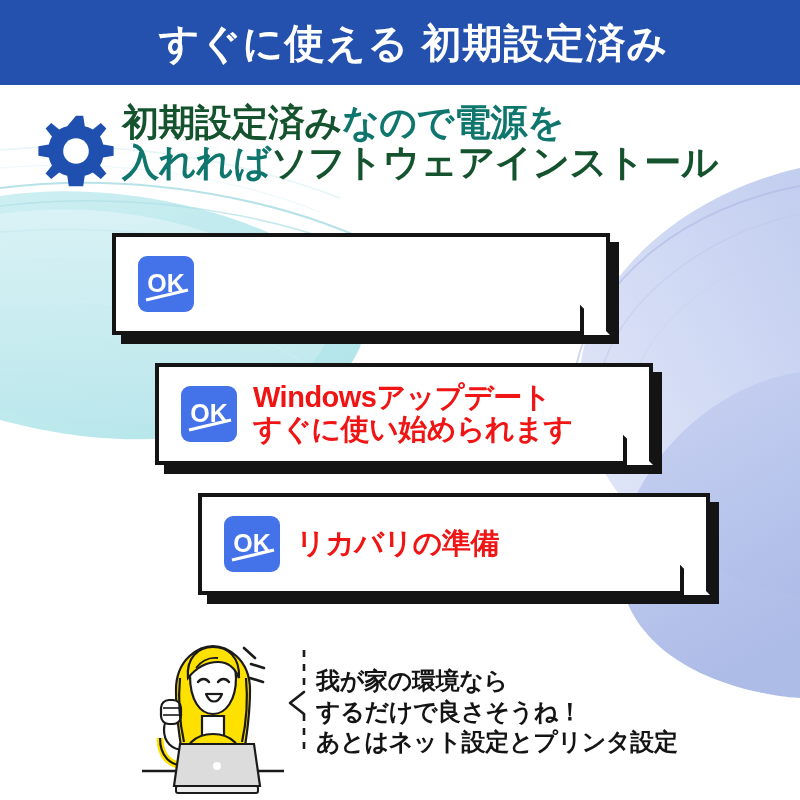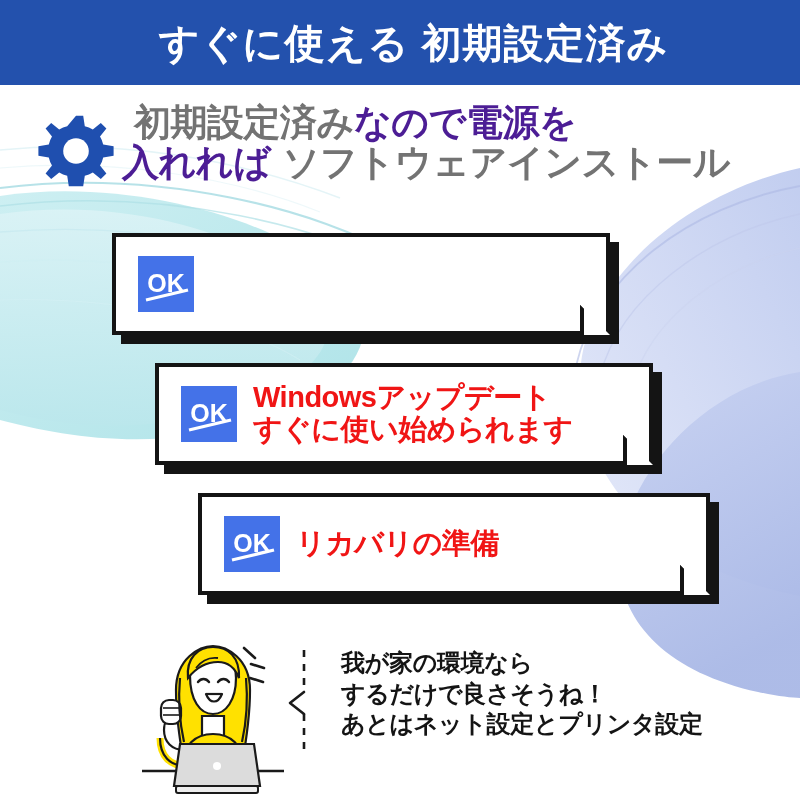--- a/index.html
+++ b/index.html
@@ -70,22 +70,22 @@
   #headline-text {
     margin-left: 86px;
     line-height: 1.08;
   }
   .headline-line {
     font-size: 37px;
     font-weight: bold;
     white-space: nowrap;
     letter-spacing: -0.5px;
   }
-  .hl-blue { color: #737373; margin-left: 12px; }
-  .hl-black { color: #4c1d95; }
+  .hl-blue { color: #14532d; }
+  .hl-black { color: #0f766e; }
 
   
   .ok-box {
     position: absolute;
     z-index: 7;
     height: 102px;
   }
   .ok-box-shadow {
     position: absolute;
     left: 9px;
@@ -119,20 +119,21 @@
     z-index: 3;
   }
   .ok-badge {
     flex: 0 0 auto;
     width: 56px;
     height: 56px;
     margin-left: 22px;
     margin-right: 16px;
     background: #4472E8;
     position: relative;
+    border-radius: 9px;
   }
   .ok-box-text {
     line-height: 1.1;
     white-space: nowrap;
   }
   .ok-line {
     color: #F01515;
     font-size: 29px;
     font-weight: bold;
     letter-spacing: -0.5px;
@@ -146,22 +147,21 @@
     width: 150px;
     height: 160px;
     z-index: 8;
   }
   #speech-wrap {
     position: absolute;
     left: 286px;
     top: 648px;
     z-index: 8;
     display: flex;
-    align-items: flex-start;
-    gap: 25px;
+    align-items: flex-end;
   }
   #speech-bracket {
     flex: 0 0 auto;
     width: 22px;
     height: 110px;
     margin-right: 8px;
   }
   #speech-text { line-height: 1.28; }
   .speech-line {
     color: #141414;

